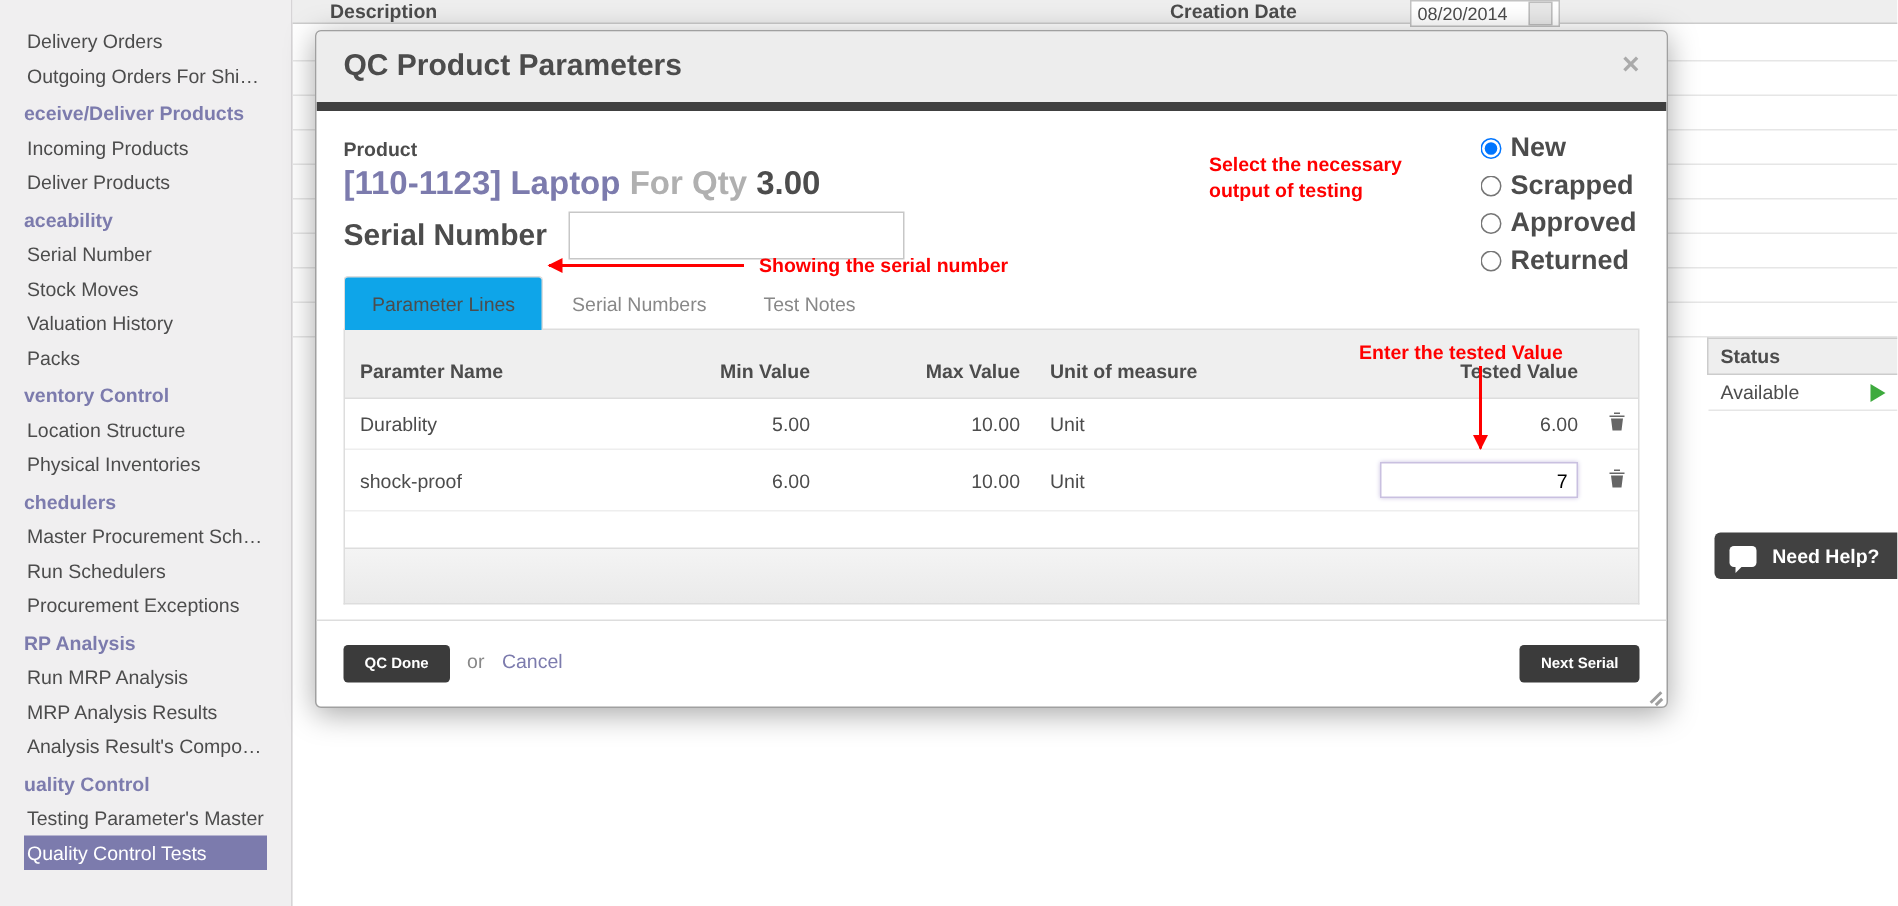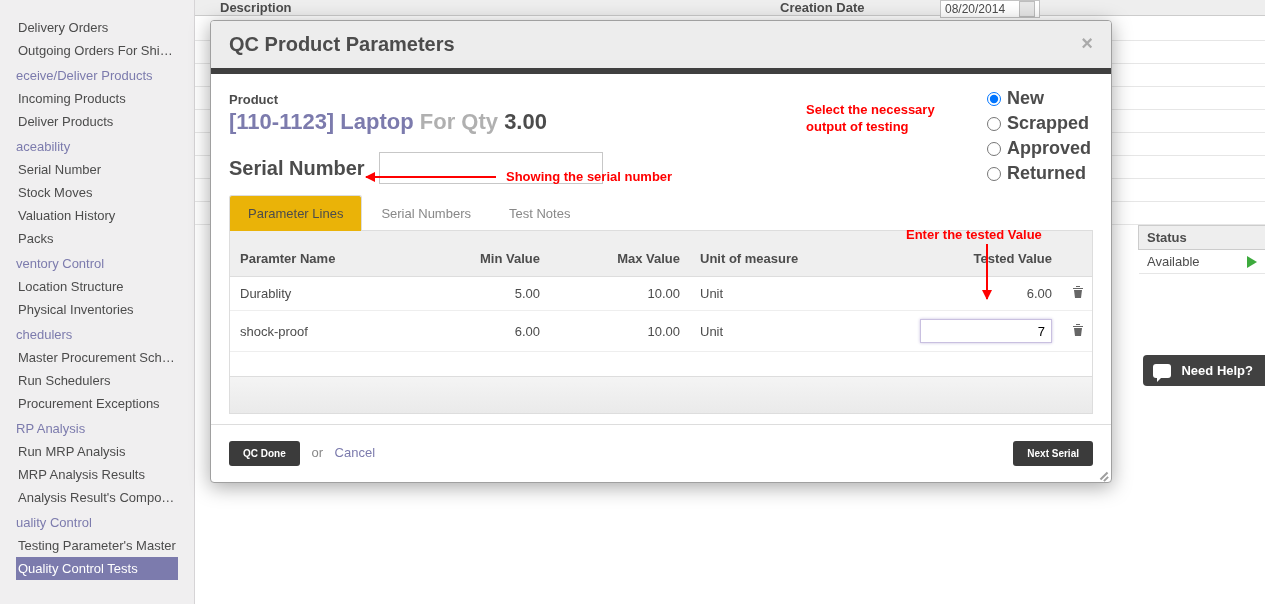--- a/index.html
+++ b/index.html
@@ -1,20 +1,20 @@
 <!DOCTYPE html>
 <html><head>
 <meta charset="utf-8">
 <style>
   html,body{margin:0;padding:0;font-family:Arial,Helvetica,sans-serif;font-size:13px;color:#4c4c4c;background:#fff;width:1265px;height:604px;overflow:hidden;position:relative}
   a{color:#7c7bad;text-decoration:none}
 
   
   .sidebar{position:absolute;left:0;top:0;width:195px;height:604px;background:#f0eff0;border-right:1px solid #d6d4d6;padding:16px;box-sizing:border-box;overflow:hidden}
-  .sidebar-section{color:#7c7bad;font-weight:normal;padding:6px 4px 4px 0;cursor:pointer;white-space:nowrap;overflow:hidden;text-overflow:ellipsis}
+  .sidebar-section{color:#7c7bad;font-weight:bold;padding:6px 4px 4px 0;cursor:pointer;white-space:nowrap;overflow:hidden;text-overflow:ellipsis}
   .sidebar-item{color:#4c4c4c;padding:4px 0 4px 2px;cursor:pointer;white-space:nowrap;overflow:hidden;text-overflow:ellipsis}
   .sidebar-item.active{background:#7c7bad;color:#fff}
   .sidebar-inner{padding-left:0}
 
   
   .bg-header{position:absolute;left:195px;top:0;right:0;height:15px;background:#eee;border-bottom:1px solid #ccc}
   .bg-desc{position:absolute;left:220px;top:0;font-weight:bold;color:#4c4c4c}
   .bg-date-label{position:absolute;left:780px;top:0;font-weight:bold;color:#4c4c4c}
   .bg-date-field{position:absolute;left:940px;top:0;width:90px;height:16px;border:1px solid #c2c2c2;background:#fff;padding:0 4px;font-size:12px;line-height:16px;display:flex;align-items:center;justify-content:space-between}
   .bg-date-field .cal{width:14px;height:14px;background:#e7e7e7;border:1px solid #bdbdbd;display:inline-block;position:relative}
@@ -27,37 +27,37 @@
 
   .need-help{position:absolute;right:0;top:355px;background:#414141;color:#fff;font-weight:bold;padding:8px 12px 8px 10px;border-top-left-radius:4px;border-bottom-left-radius:4px;display:flex;align-items:center;gap:10px}
   .speech{display:inline-block;width:18px;height:14px;background:#fff;border-radius:3px;position:relative}
   .speech:after{content:"";position:absolute;bottom:-4px;left:4px;width:0;height:0;border-top:5px solid #fff;border-right:5px solid transparent}
   .modal{position:absolute;left:210px;top:20px;width:900px;background:#fff;border:1px solid #a0a0a0;border-radius:4px;box-shadow:0 4px 20px rgba(0,0,0,.35);overflow:hidden}
   .modal-header{background:#ededed;border-bottom:6px solid #404040;padding:12px 18px;display:flex;justify-content:space-between}
   .modal-title{font-size:20px;font-weight:bold;color:#4c4c4c}
   .modal-close{color:#aaa;font-size:20px;font-weight:bold;cursor:pointer;line-height:1}
   .modal-body{padding:18px 18px 10px 18px;position:relative}
   .product-label{font-weight:bold;font-size:13px;margin-bottom:2px}
-  .product-line{font-size:22px;font-weight:bold;margin-bottom:17px}
+  .product-line{font-size:22px;font-weight:bold;margin-bottom:6px}
   .product-link{color:#7c7bad}
   .for-qty{color:#b0b0b0}
   .qty-val{color:#4c4c4c}
   .serial-line{display:flex;align-items:center;gap:14px;margin-bottom:10px}
   .serial-label{font-size:20px;font-weight:bold}
   .serial-input{width:210px;height:26px;border:1px solid #c7c7c7;padding:2px 6px;font-size:13px}
   .latest-line{font-size:14px;font-weight:bold;display:flex;align-items:center;gap:14px;margin-bottom:14px}
   .latest-val{font-weight:bold}
 
   .radio-group{position:absolute;right:20px;top:10px;font-size:18px;font-weight:bold;color:#4c4c4c}
   .radio-row{display:flex;align-items:center;gap:6px;margin:4px 0;cursor:pointer}
   .radio-row input{width:14px;height:14px;margin:0}
 
   .tabs{border-bottom:1px solid #ddd;display:flex;gap:0;margin-bottom:0}
   .tab{padding:10px 18px;color:#888;cursor:pointer;border:1px solid transparent;border-bottom:none;position:relative;top:1px;background:transparent}
-  .tab.active{color:#4c4c4c;border-color:#ddd;background:#eab308;border-radius:3px 3px 0 0}
+  .tab.active{color:#4c4c4c;border-color:#ddd;background:#0ea5e9;border-radius:3px 3px 0 0}
 
   .grid{border:1px solid #ddd;border-top:none}
   .grid-head{background:#efefef;border-bottom:1px solid #ddd}
   .grid table{width:100%;border-collapse:collapse;table-layout:fixed}
   .grid th{text-align:left;font-weight:bold;padding:20px 10px 10px 10px;color:#4c4c4c;font-size:13px}
   .grid td{padding:8px 10px;border-bottom:1px solid #eee;font-size:13px}
   .grid td.num,.grid th.num{text-align:right}
   .tested-cell{padding:4px 6px}
   .tested-input{width:100%;box-sizing:border-box;text-align:right;border:1px solid #c7c7c7;height:24px;padding:2px 6px;font-size:13px}
   .tested-input.active{border-color:#c9c0e0;box-shadow:0 0 3px #c9c0e0}

